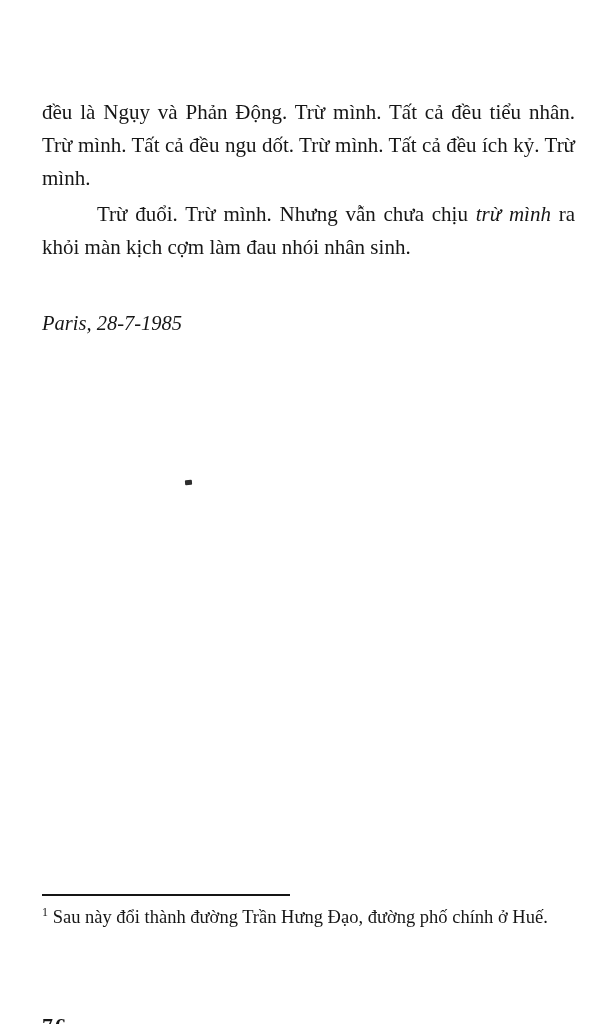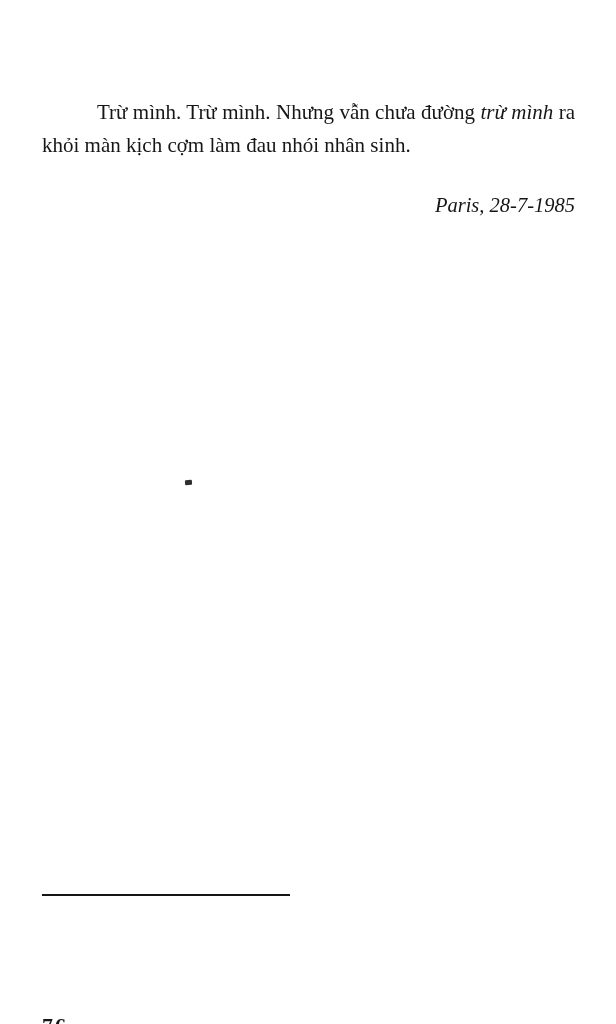--- a/index.html
+++ b/index.html
@@ -17,22 +17,22 @@
     left: 42px;
     top: 96px;
     width: 533px;
     font-size: 21px;
     line-height: 33px;
     text-align: justify;
   }
   .body-text p { margin: 0 0 3px 0; }
   .body-text p.indent { text-indent: 55px; }
   .dateline {
-    margin-top: 27px;
-    text-align: right;
+    margin-top: 43px;
+    text-align: left;
     font-style: italic;
     font-size: 20.5px;
   }
   .speck {
     position: absolute;
     left: 185px;
     top: 480px;
     width: 7px;
     height: 5px;
     background: #2e2e2e;
@@ -69,28 +69,30 @@
     letter-spacing: 2px;
   }
   i { font-style: italic; margin-top: 48px; }
 </style>
 </head>
 <body>
 
 <div class="page">
 
   <div class="body-text">
+    <p>đều là Ngụy và Phản Động. Trừ mình. Tất cả đều tiểu nhân. Trừ mình. Tất cả đều ngu dốt. Trừ mình. Tất cả đều ích kỷ. Trừ mình.</p>
 
-    <p class="indent"><span>Trừ mình. Trừ mình. Nhưng vẫn chưa đường </span><i>trừ mình</i><span> ra khỏi màn kịch cợm làm đau nhói nhân sinh.</span></p>
+    <p class="indent"><span>Trừ đuổi. Trừ mình. Nhưng vẫn chưa chịu </span><i>trừ mình</i><span> ra khỏi màn kịch cợm làm đau nhói nhân sinh.</span></p>
 
 
 
     <div class="dateline">Paris, 28-7-1985</div>
   </div>
 
   <div class="speck"></div>
 
   <div class="footnote-rule"></div>
 
+  <div class="footnote"><sup>1</sup><span> Sau này đổi thành đường Trần Hưng Đạo, đường phố chính ở Huế.</span></div>
 
   <div class="page-number">76</div>
 
 </div>
 
 </body></html>

